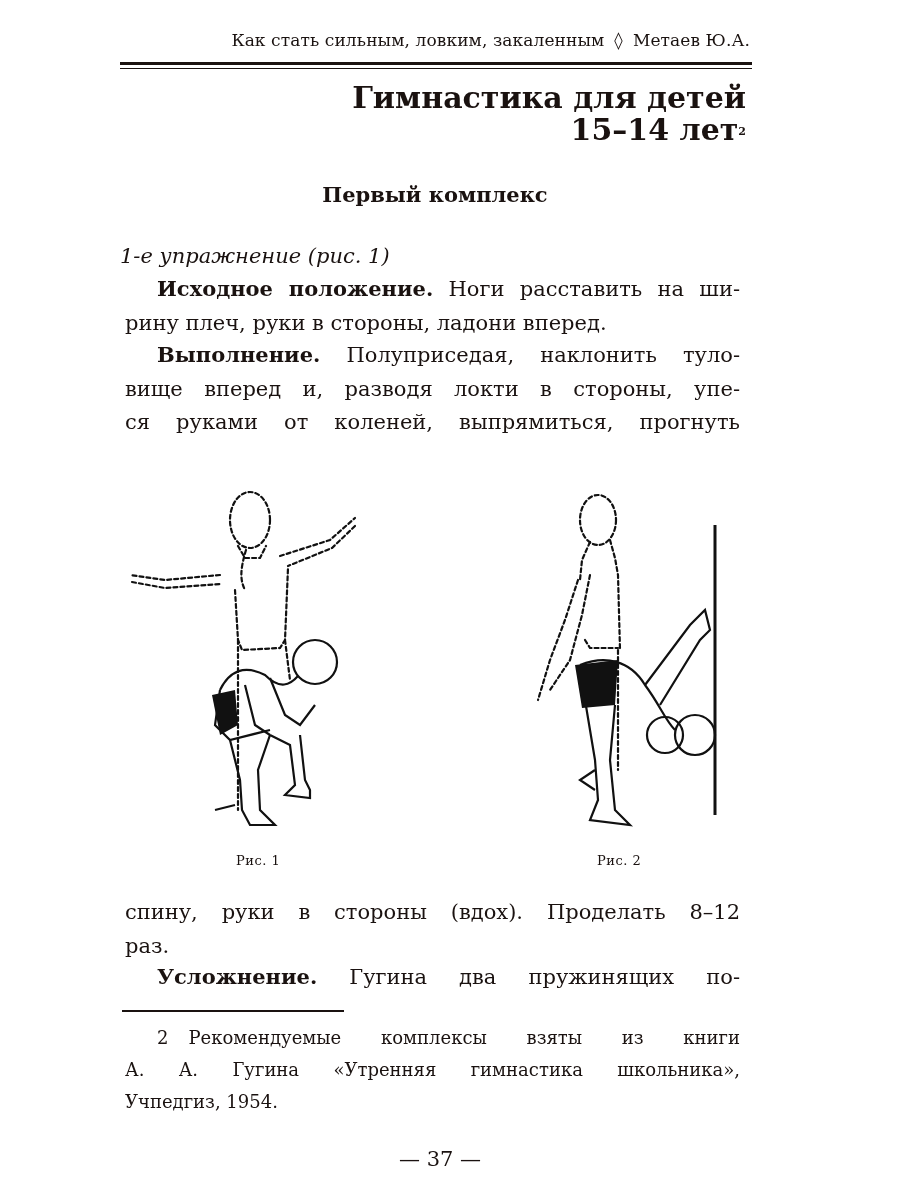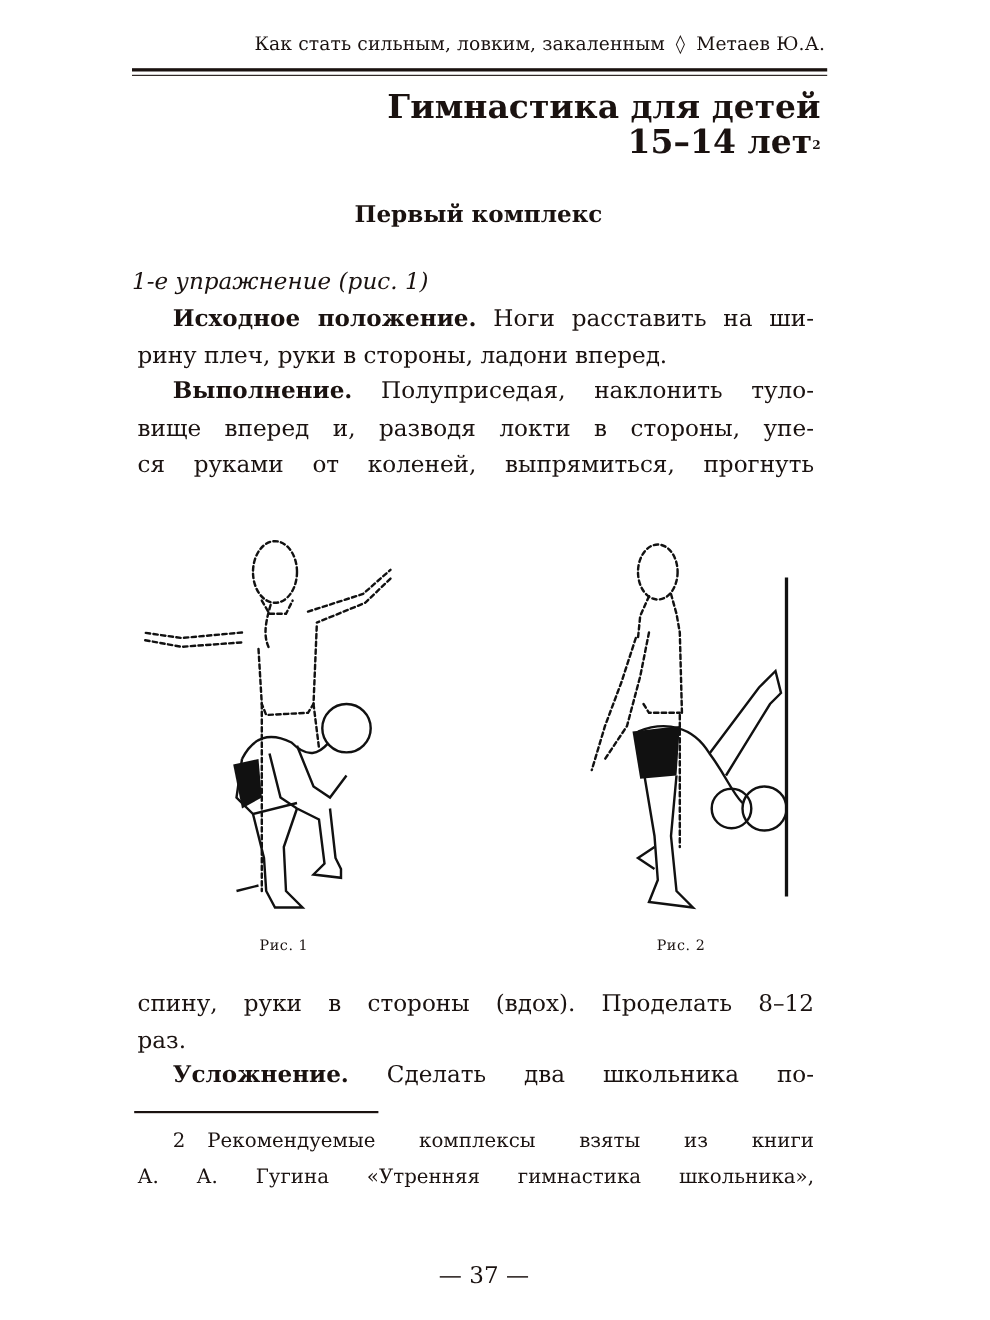--- a/index.html
+++ b/index.html
@@ -115,23 +115,24 @@
 
 <div class="caption cap1">Рис. 1</div>
 <div class="caption cap2">Рис. 2</div>
 
 <div class="para p3">
   <span class="line">спину, руки в стороны (вдох). Проделать 8–12</span>
   <span class="line last">раз.</span>
 </div>
 
 <div class="para p4">
-  <span class="line"><span class="indent"></span><b>Усложнение.</b><span> Сделать два школьника по-</span></span>
+  <span class="line"><span class="indent"></span><b>Усложнение.</b><span> Гугина два пружинящих по-</span></span>
 </div>
 
 <div class="fn-rule"></div>
 
 <div class="footnote">
   <span class="line" style="text-align-last: justify;"><span style="display:inline-block;width:32px;"></span><span>2</span><span style="display:inline-block;width:20px;"></span><span>Рекомендуемые комплексы взяты из книги</span></span>
   <span class="line">А. А. Гугина «Утренняя гимнастика школьника»,</span>
+  <span class="line last">Учпедгиз, 1954.</span>
 </div>
 
 <div class="page-number">— 37 —</div>
 
 </body></html>

